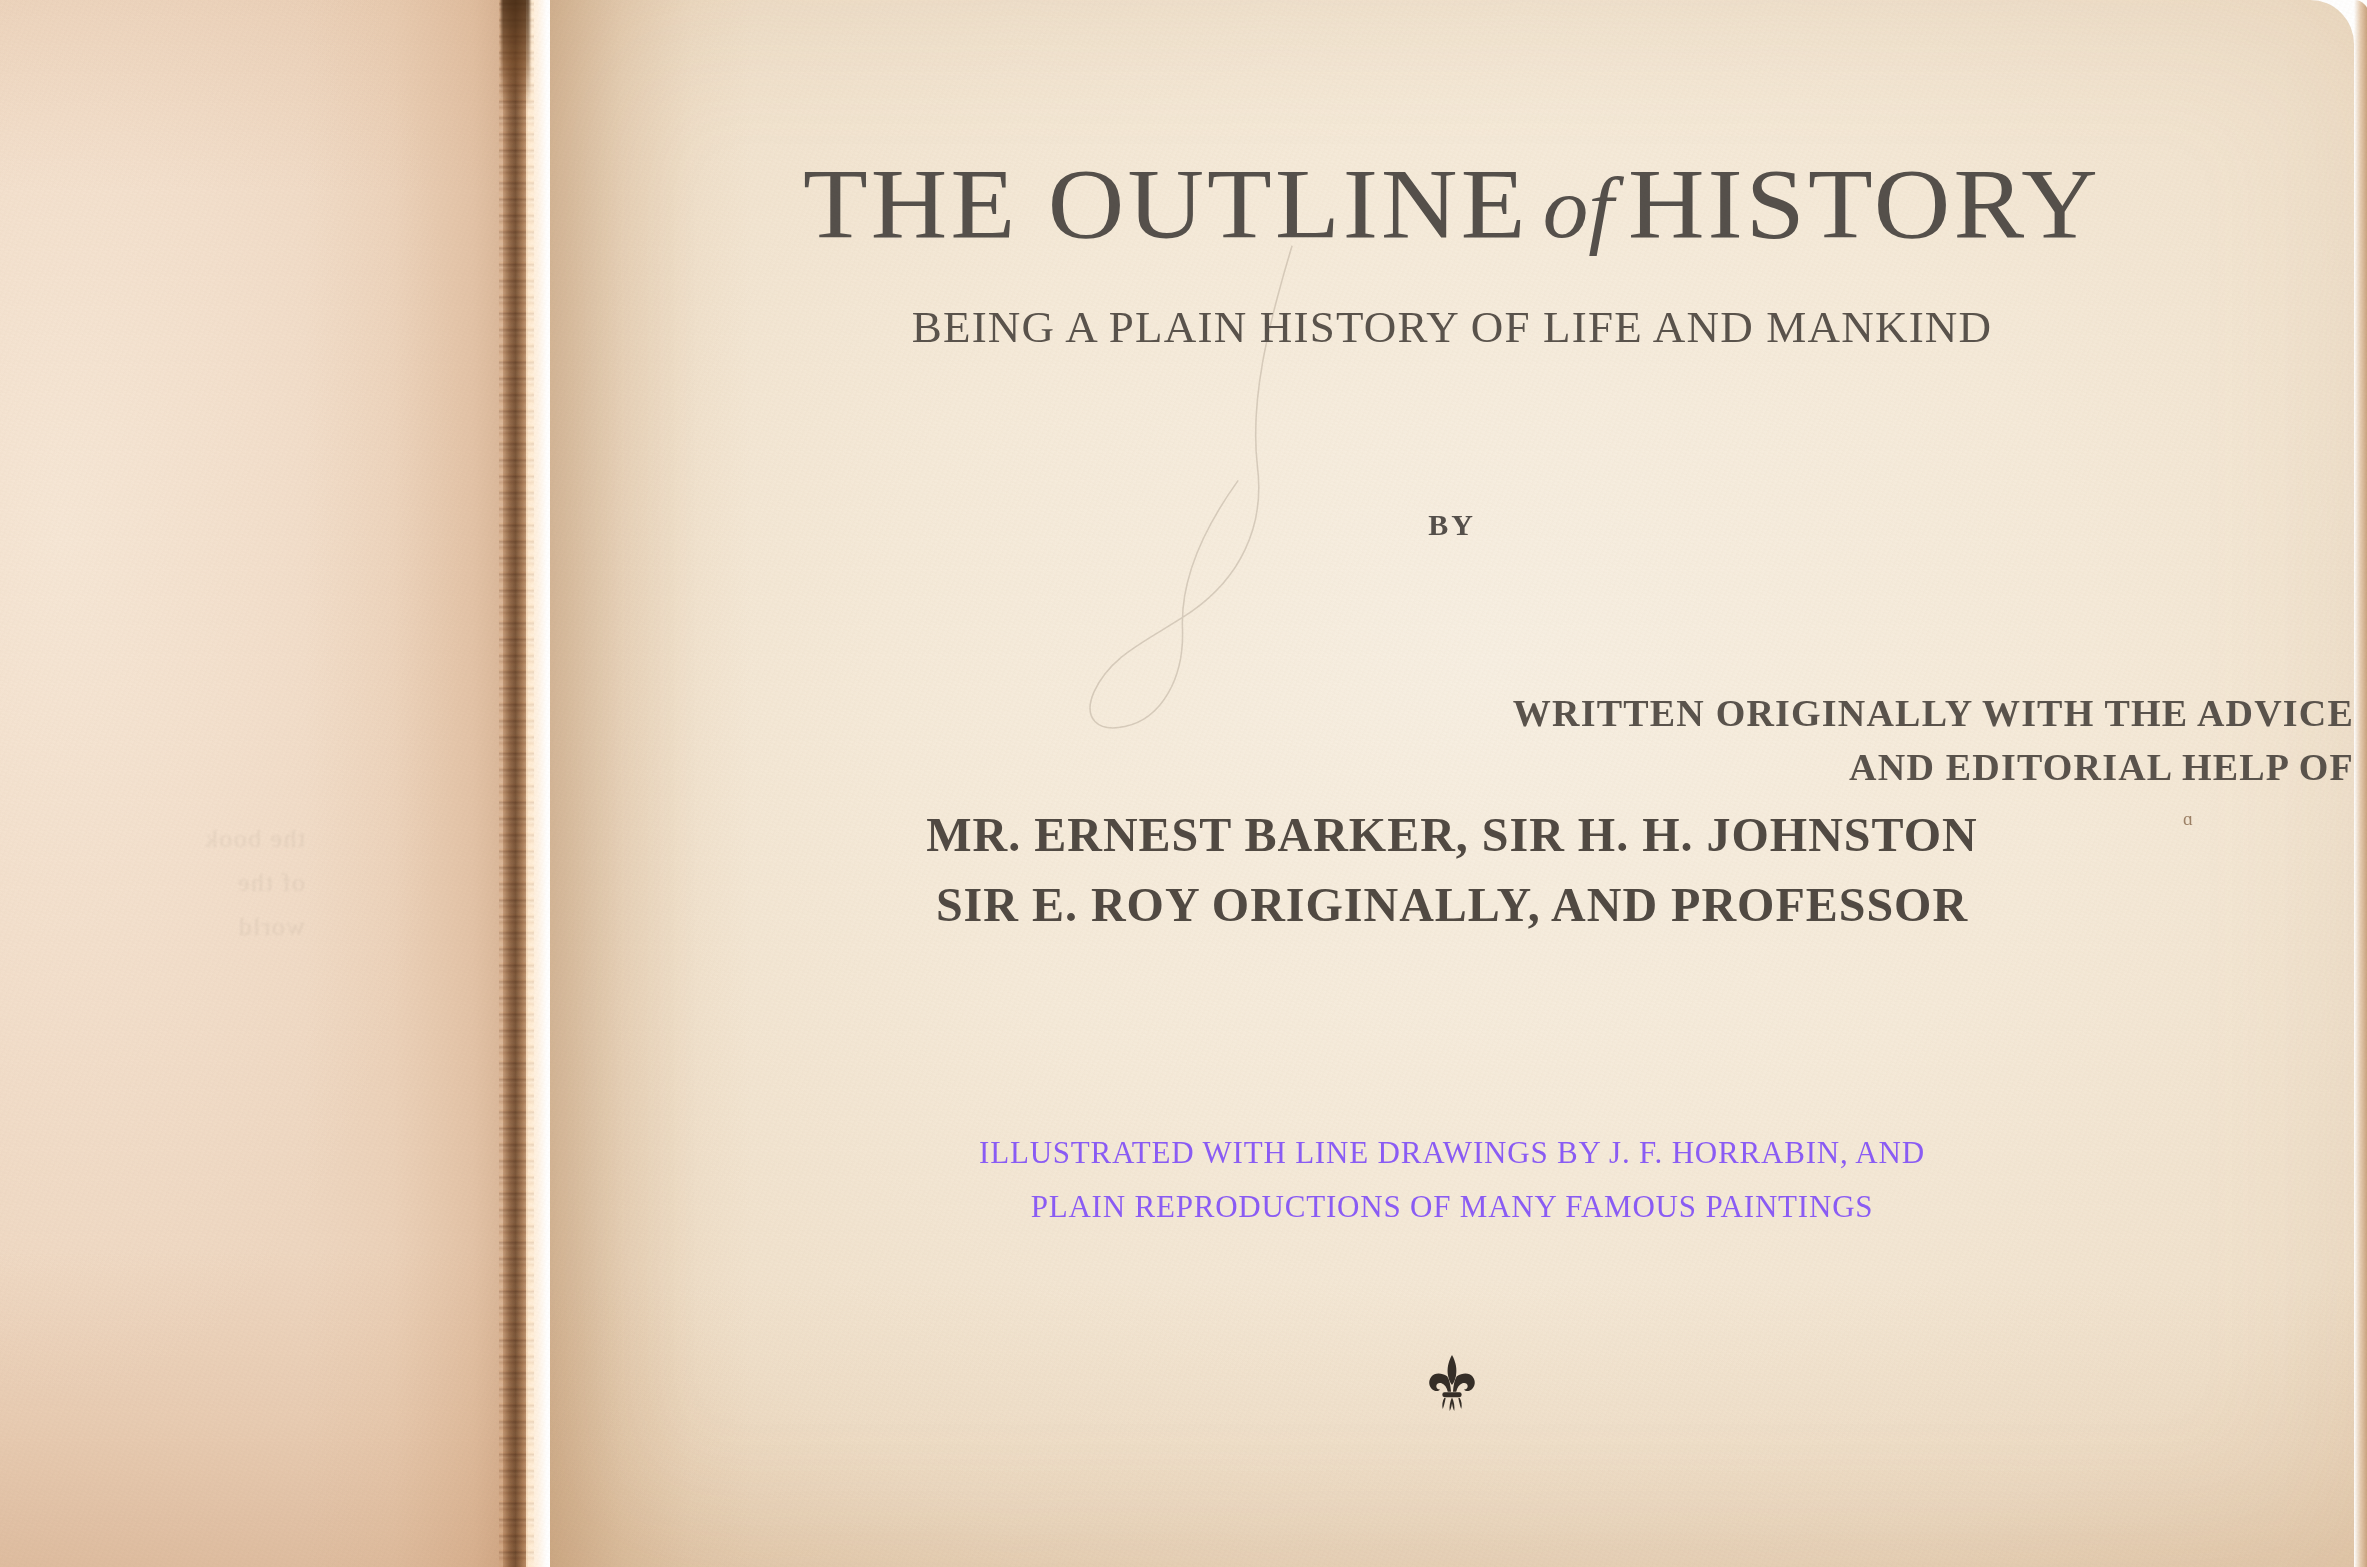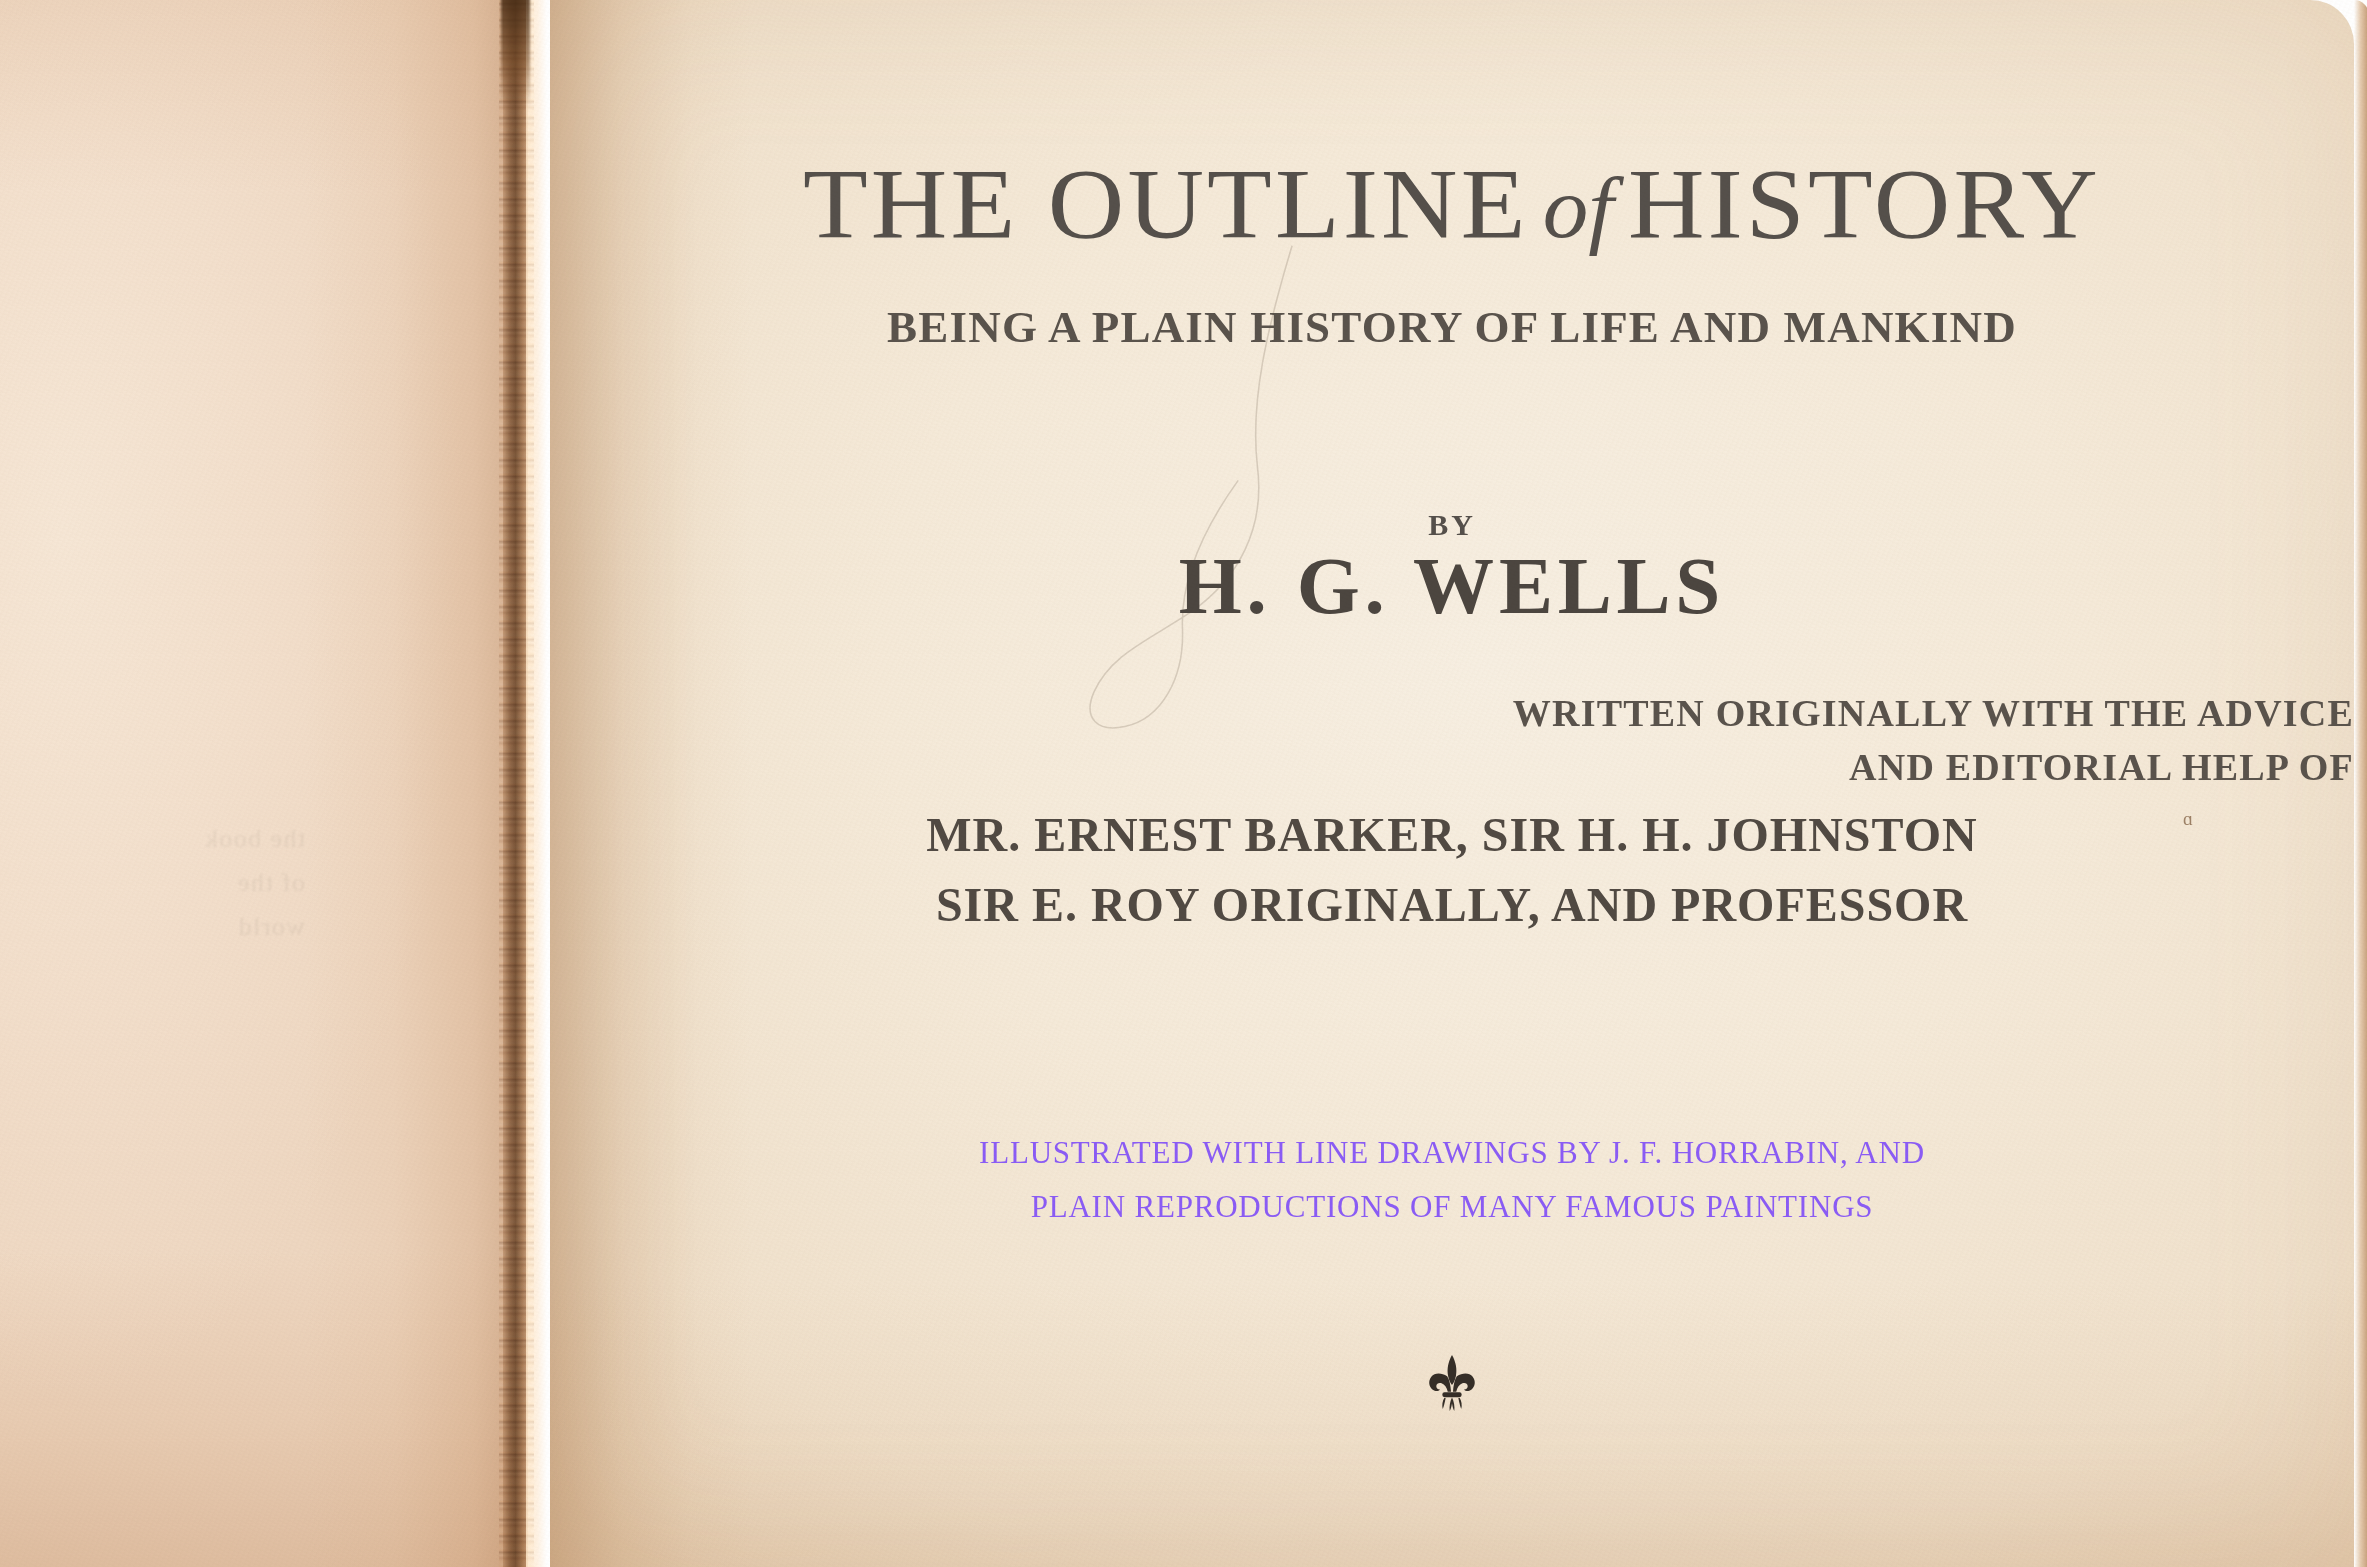--- a/index.html
+++ b/index.html
@@ -227,21 +227,21 @@
   .title-main .word { padding: 0 3.8px; }
 
   .subtitle {
     position: absolute;
     left: 0; right: 0;
     top: 300px;
     font-size: 45px;
     line-height: 54px;
     letter-spacing: 1.2px;
     color: #5a534c;
-    font-weight: 700;
+    font-weight: 400;
     transform: scaleX(1.0);
   }
 
   .by-word {
     position: absolute;
     left: 0; right: 0;
     top: 464px;
     font-size: 30px;
     letter-spacing: 2.9px;
     font-weight: 700;
@@ -345,21 +345,20 @@
   <div class="typeblock">
 
     <div class="line title-main ink-soft">
       <span class="word">THE OUTLINE</span><span class="of">of</span><span class="word">HISTORY</span>
     </div>
 
     <div class="line subtitle ink-soft">BEING A PLAIN HISTORY OF LIFE AND MANKIND</div>
 
     <div class="line by-word ink-soft">BY</div>
 
-    <div class="line author ink-soft">H. G. WELLS</div>
 
     <div class="credits">
       <div class="line c-sm ink-soft">WRITTEN ORIGINALLY WITH THE ADVICE</div>
       <div class="line c-sm ink-soft">AND EDITORIAL HELP OF</div>
       <div class="line c-lg ink-soft">MR. ERNEST BARKER, SIR H. H. JOHNSTON</div>
       <div class="line c-lg ink-soft">SIR E. ROY ORIGINALLY, AND PROFESSOR</div>
     </div>
 
     <div class="illus">
       <div class="line i-line ink-soft">ILLUSTRATED WITH LINE DRAWINGS BY J. F. HORRABIN, AND</div>

